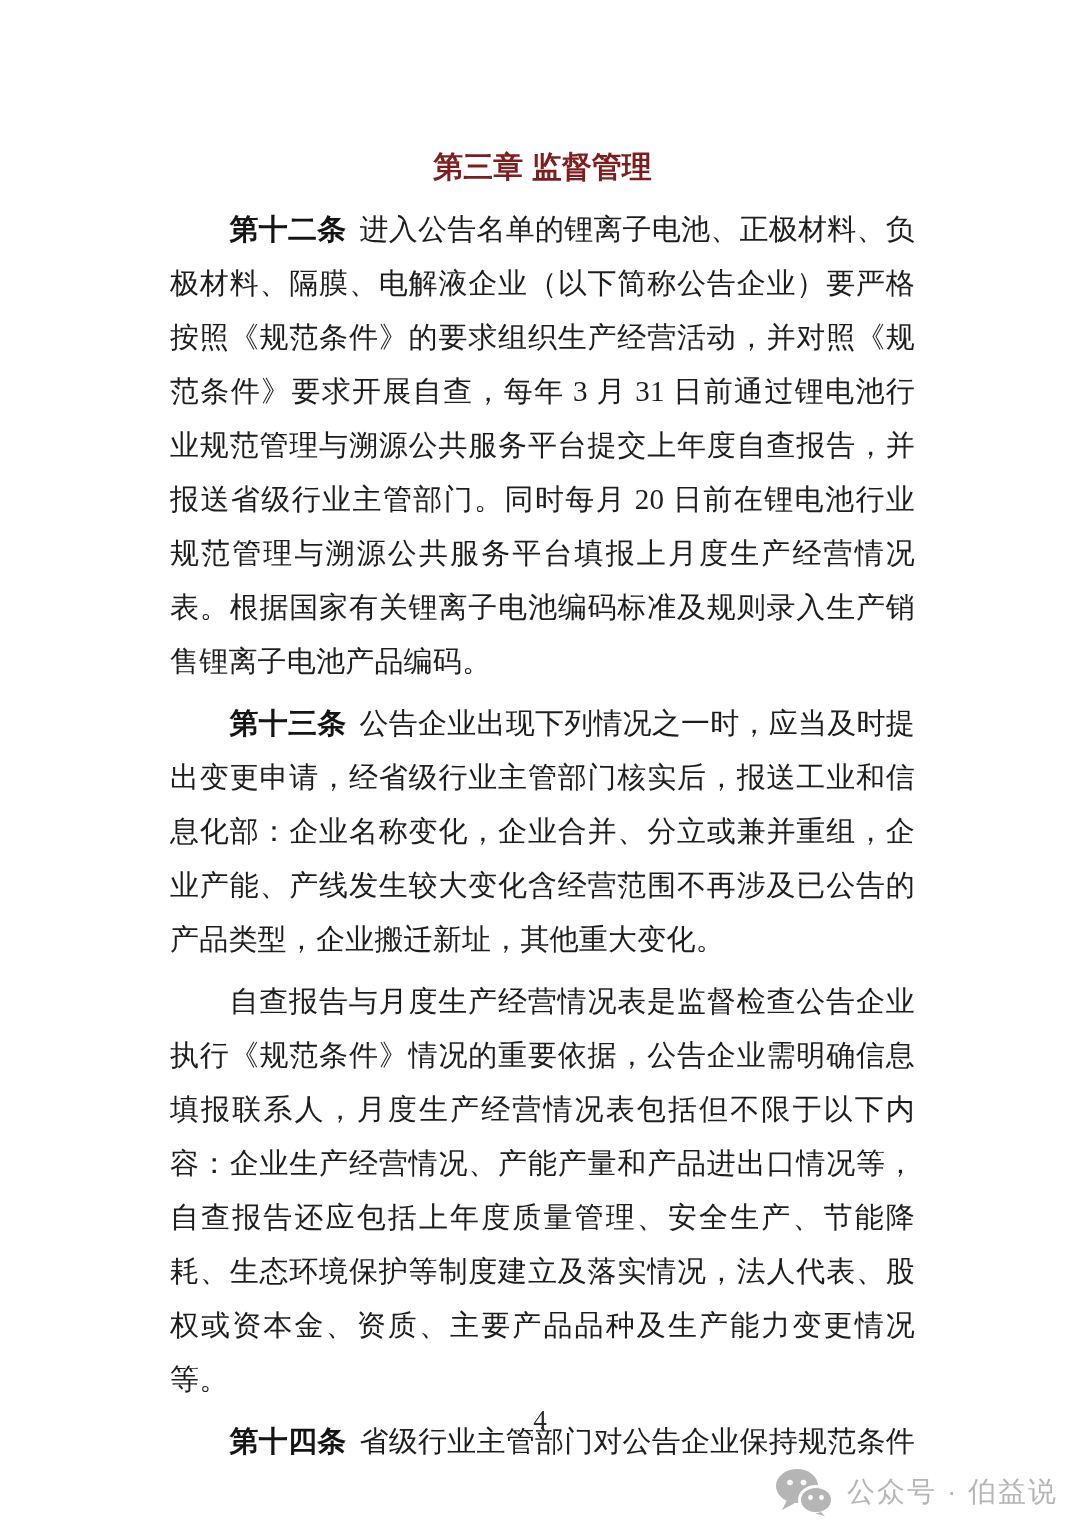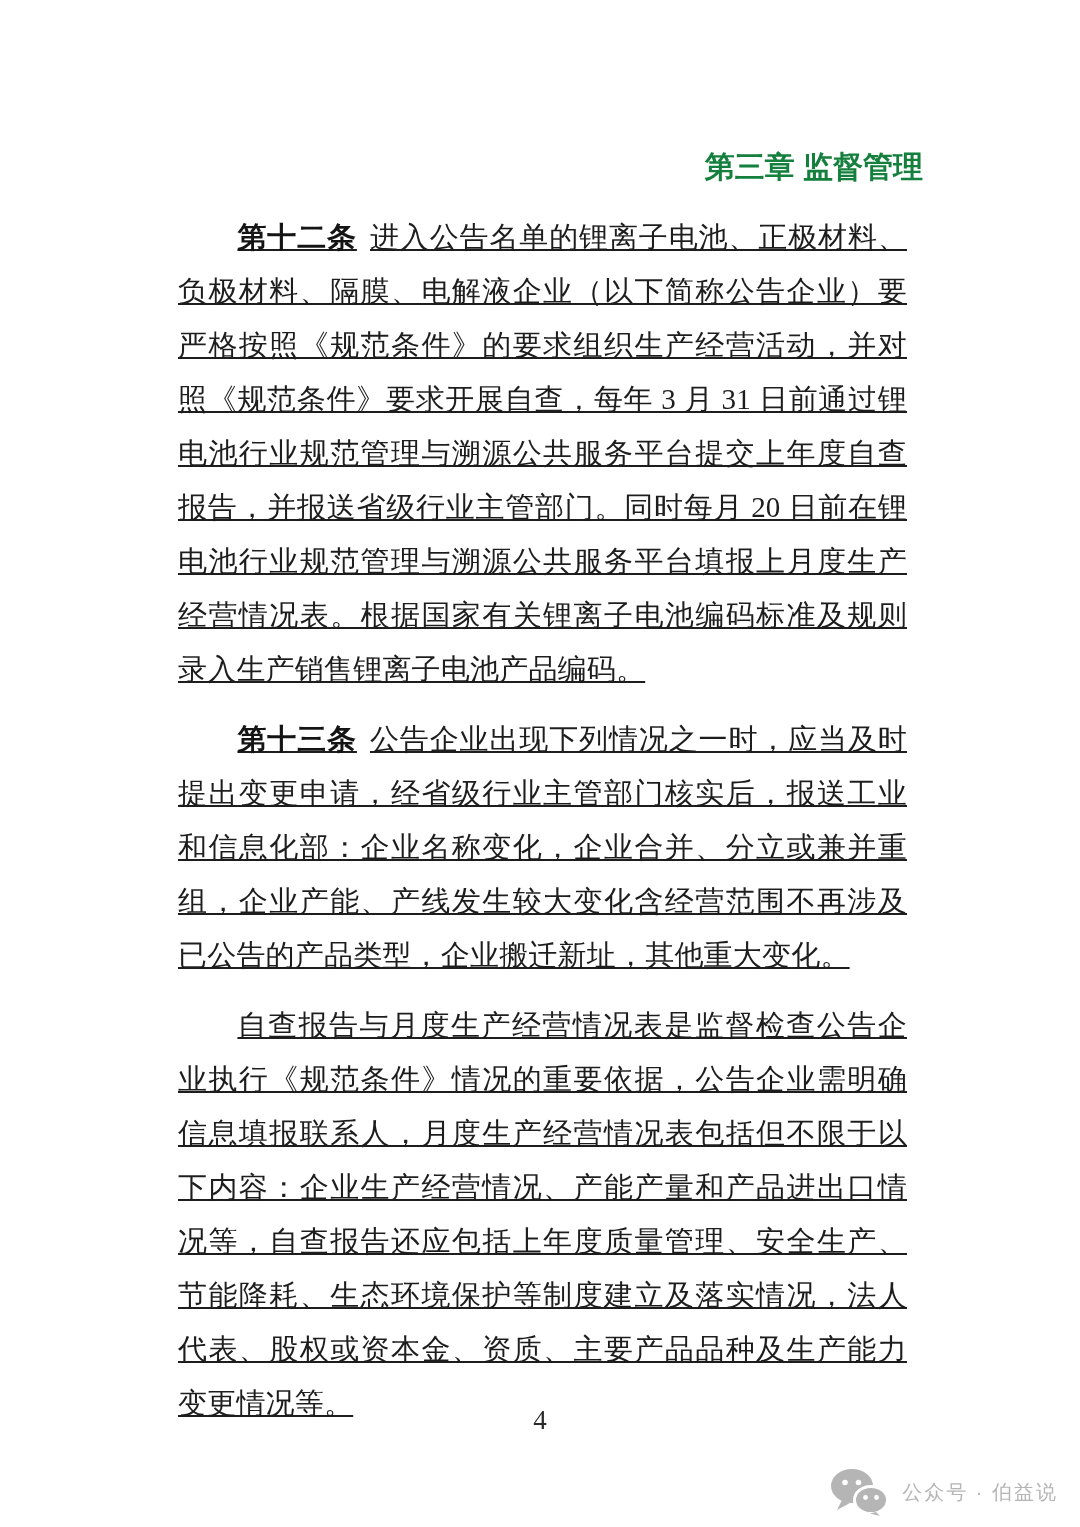--- a/index.html
+++ b/index.html
@@ -21,32 +21,31 @@
     left: 162px;
     top: 140px;
     width: 761px;
   }
   .chapter-title {
     margin: 0;
     font-family: "Liberation Sans", sans-serif;
     font-weight: 700;
     font-size: 30px;
     line-height: 54px;
-    text-align: right;
-    color: #15803d;
+    text-align: center;
+    color: #7f1d1d;
   }
   .body-text p {
-    margin: 16px;
+    margin: 8px;
     font-size: 29px;
     line-height: 54px;
     text-align: justify;
     text-indent: 2.05em;
     color: #1d1d1d;
     letter-spacing: 0.2px;
-    text-decoration: underline;
   }
   .body-text p.justify-last {
     text-align-last: justify;
   }
   .lead {
     font-family: "Liberation Sans", sans-serif;
     font-weight: 700;
     color: #141414;
     margin-right: 0.45em;
   }
@@ -68,21 +67,21 @@
     top: 1466px;
     right: 22px;
     height: 52px;
     display: flex;
     align-items: center;
     gap: 14px;
     color: #b5b5b5;
   }
   .watermark-label {
     font-family: "Liberation Sans", sans-serif;
-    font-size: 20px;
+    font-size: 28px;
     line-height: 52px;
     letter-spacing: 2px;
     color: #b5b5b5;
     white-space: nowrap;
   }
   .wechat-icon {
     display: block;
     flex: 0 0 auto;
   }
 </style>
@@ -96,20 +95,21 @@
     <h1 class="chapter-title">第三章 监督管理</h1>
 
     <div class="body-text">
 
       <p><span class="lead">第十二条</span><span>进入公告名单的锂离子电池、正极材料、负极材料、隔膜、电解液企业（以下简称公告企业）要严格按照《规范条件》的要求组织生产经营活动，并对照《规范条件》要求开展自查，每年 3 月 31 日前通过锂电池行业规范管理与溯源公共服务平台提交上年度自查报告，并报送省级行业主管部门。同时每月 20 日前在锂电池行业规范管理与溯源公共服务平台填报上月度生产经营情况表。根据国家有关锂离子电池编码标准及规则录入生产销售锂离子电池产品编码。</span></p>
 
       <p><span class="lead">第十三条</span><span>公告企业出现下列情况之一时，应当及时提出变更申请，经省级行业主管部门核实后，报送工业和信息化部：企业名称变化，企业合并、分立或兼并重组，企业产能、产线发生较大变化含经营范围不再涉及已公告的产品类型，企业搬迁新址，其他重大变化。</span></p>
 
       <p><span class="lead"></span><span>自查报告与月度生产经营情况表是监督检查公告企业执行《规范条件》情况的重要依据，公告企业需明确信息填报联系人，月度生产经营情况表包括但不限于以下内容：企业生产经营情况、产能产量和产品进出口情况等，自查报告还应包括上年度质量管理、安全生产、节能降耗、生态环境保护等制度建立及落实情况，法人代表、股权或资本金、资质、主要产品品种及生产能力变更情况等。</span></p>
 
+      <p class="justify-last"><span class="lead">第十四条</span><span>省级行业主管部门对公告企业保持规范条件</span></p>
 
     </div>
   </div>
 
   <div class="page-number">4</div>
 
   <div class="watermark">
     <svg class="wechat-icon" width="58" height="48" viewBox="0 0 58 48" aria-hidden="true">
 
       <ellipse cx="22" cy="18" rx="21" ry="17" fill="#b5b5b5"></ellipse>

